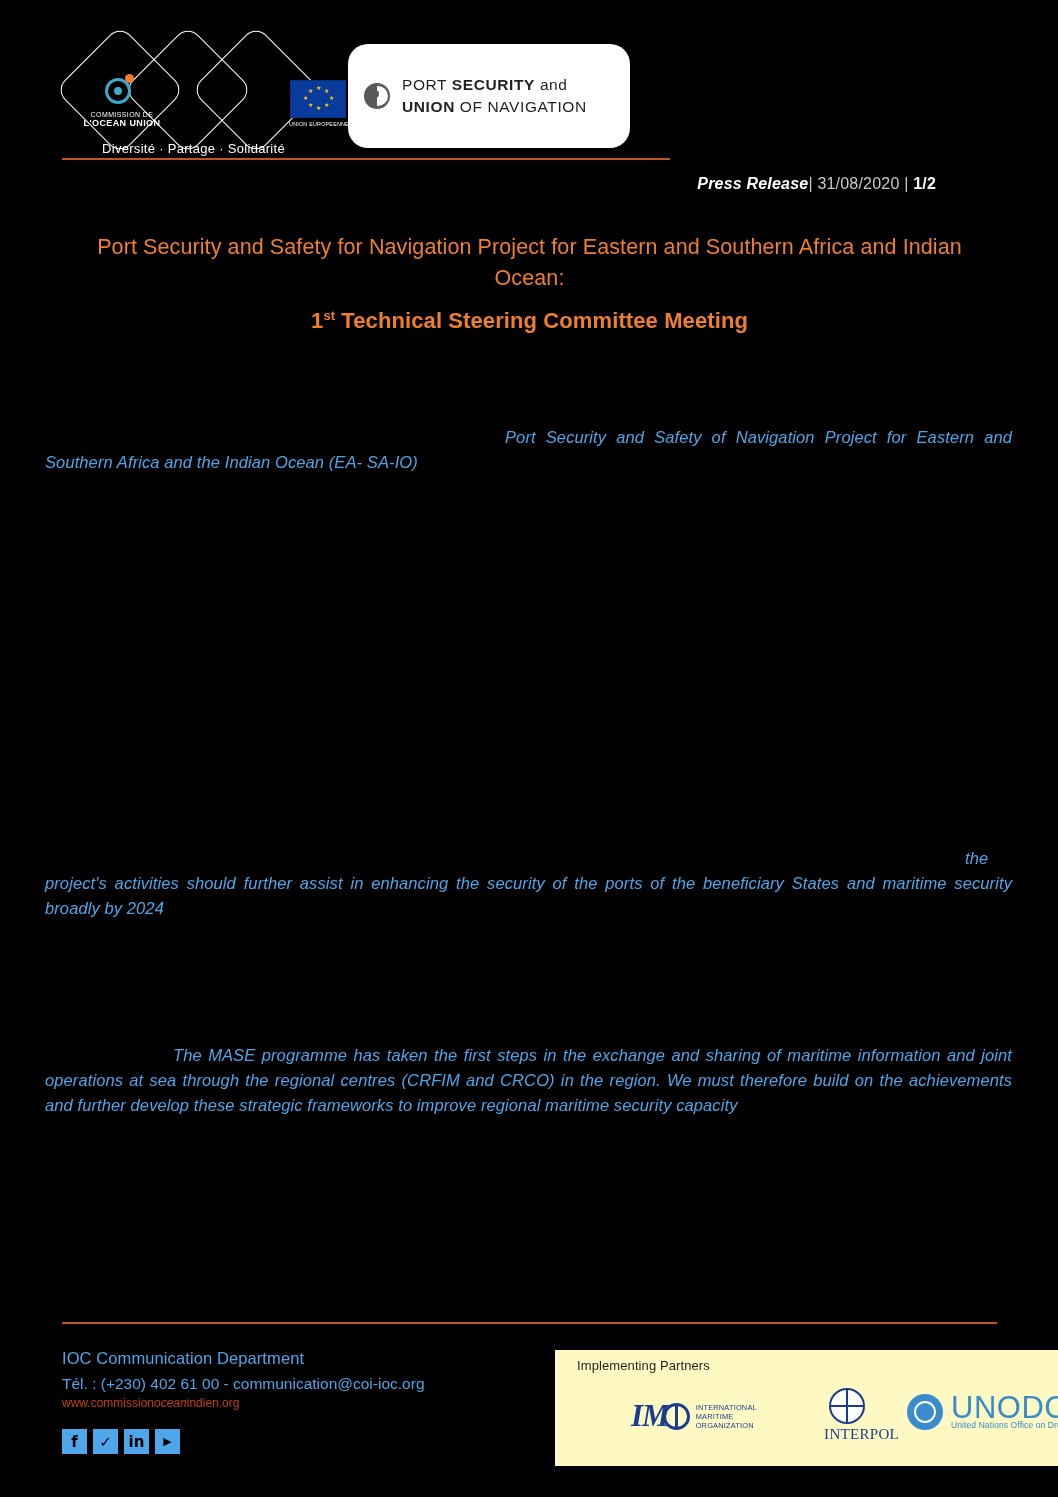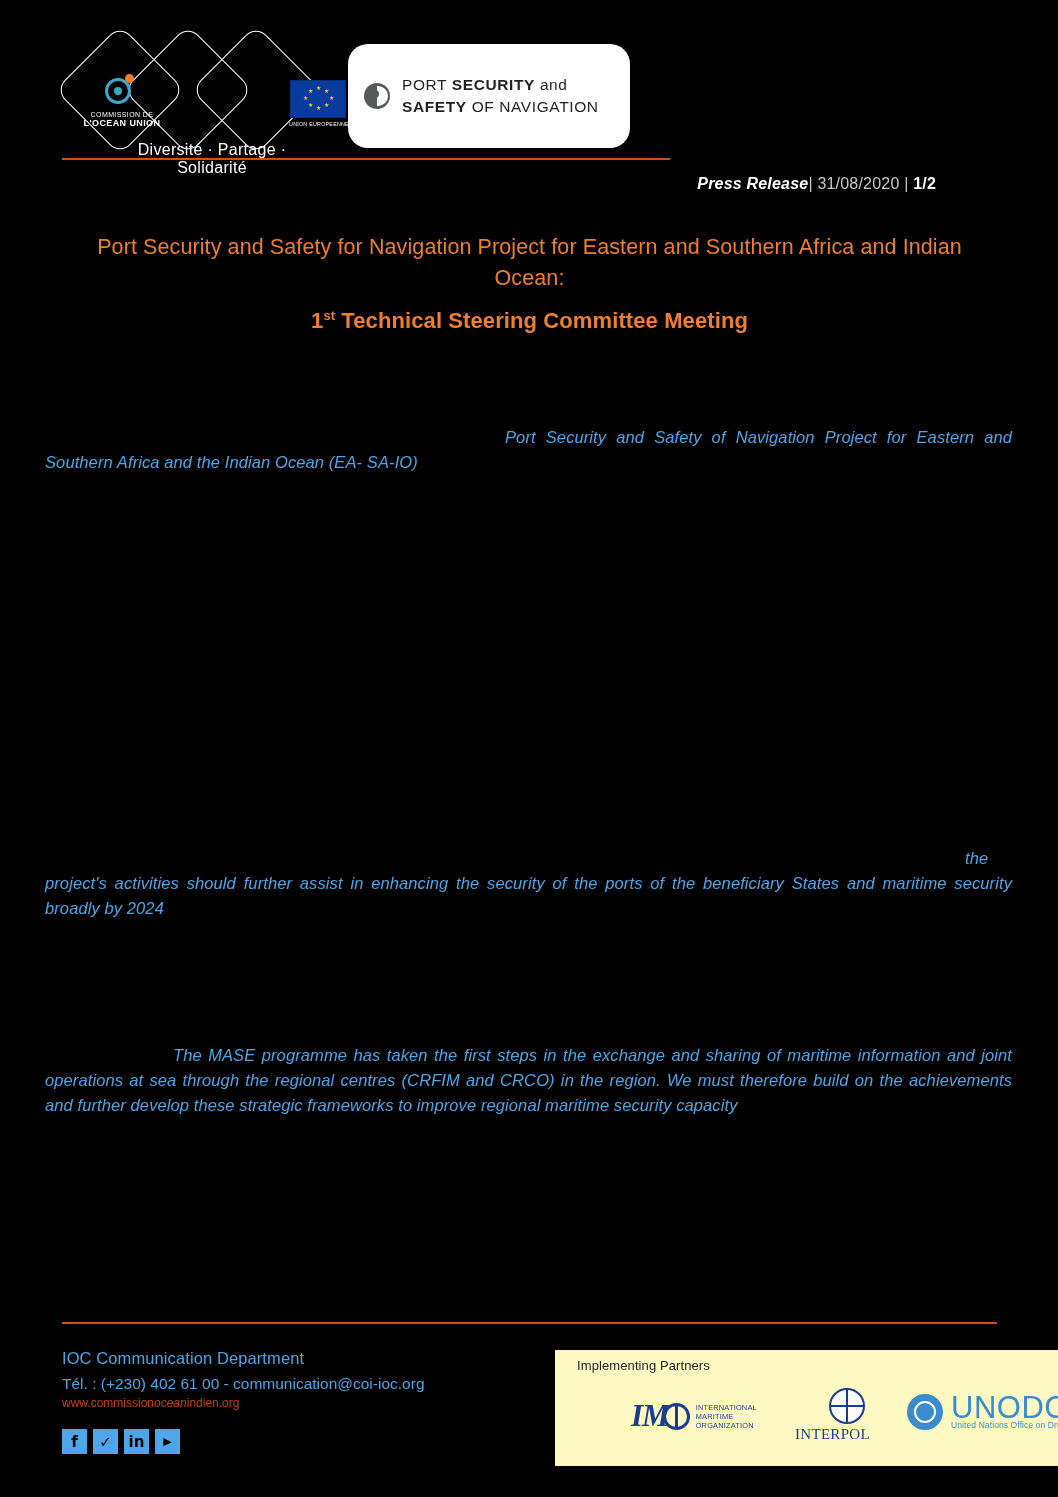--- a/index.html
+++ b/index.html
@@ -121,22 +121,22 @@
     font-size: 5.4px;
     letter-spacing: 0.2px;
     color: #ffffff;
   }
 
   .tagline {
     position: absolute;
     left: 40px;
     top: 113px;
     width: 220px;
-    text-align: center;
-    font-size: 16px;
+    text-align: left;
+    font-size: 13px;
     color: #ffffff;
     letter-spacing: 0.3px;
   }
 
   
   .pssn-box {
     position: absolute;
     left: 286px;
     top: 16px;
     width: 282px;
@@ -361,21 +361,21 @@
     font-weight: normal;
     line-height: 9px;
     letter-spacing: 0.2px;
   }
 
   .interpol {
     position: absolute;
     left: 218px;
     top: 2px;
     width: 104px;
-    text-align: left;
+    text-align: right;
   }
   .interpol .globe2 {
     width: 36px; height: 36px;
     margin: 0 auto;
     border-radius: 50%;
     border: 2px solid #1b3d8f;
     position: relative;
     background: #ffffff;
     box-sizing: border-box;
   }
@@ -476,21 +476,21 @@
       <div class="tagline">Diversité · Partage · Solidarité</div>
     </div>
 
     <div class="pssn-box">
       <div class="pssn-icon"></div>
       <div class="pssn-text">
         <div>
           <span>PORT </span><span class="b">SECURITY</span><span> and</span>
         </div>
         <div>
-          <span class="b">SAFETY</span><span> OF NAVIGATION</span>
+          <span class="b">UNION</span><span> OF NAVIGATION</span>
         </div>
       </div>
     </div>
 
     <div class="press-line">
       <span class="pr">Press Release</span><span>| 31/08/2020 | </span><span class="pg">1/2</span>
     </div>
   </div>
 
   <div class="header-rule"></div>

